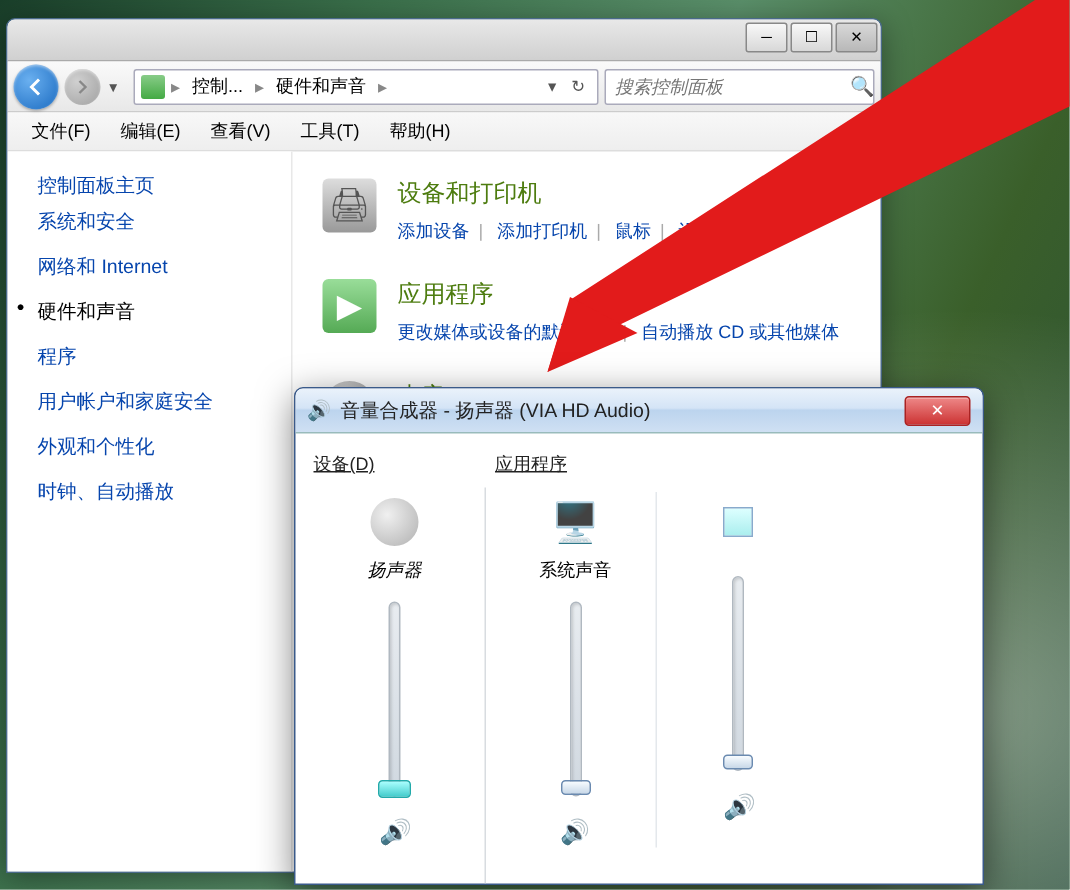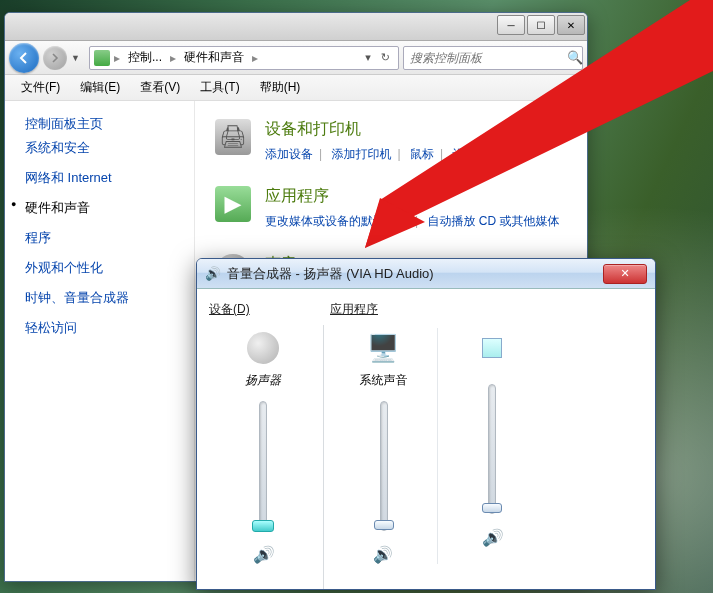--- a/index.html
+++ b/index.html
@@ -128,23 +128,23 @@
     <span>帮助(H)</span>
   </div>
 
   <div class="content">
     <div class="sidebar">
       <div class="sb-home">控制面板主页</div>
       <div class="sb-item">系统和安全</div>
       <div class="sb-item">网络和 Internet</div>
       <div class="sb-item active">硬件和声音</div>
       <div class="sb-item">程序</div>
+      <div class="sb-item">用户帐户和家庭安全</div>
       <div class="sb-item">外观和个性化</div>
-      <div class="sb-item">时钟、音量合成器</div>
-      <div class="sb-item">轻松访问</div>
+      <div class="sb-item">时钟、自动播放</div>
     </div>
 
     <div class="main-area">
       <div class="cat">
         <div class="cat-icon ic-printer">🖨</div>
         <div class="cat-body">
           <div class="cat-title">设备和打印机</div>
           <div class="cat-links">
             <a>添加设备</a><span class="div">|</span>
             <a>添加打印机</a><span class="div">|</span>

